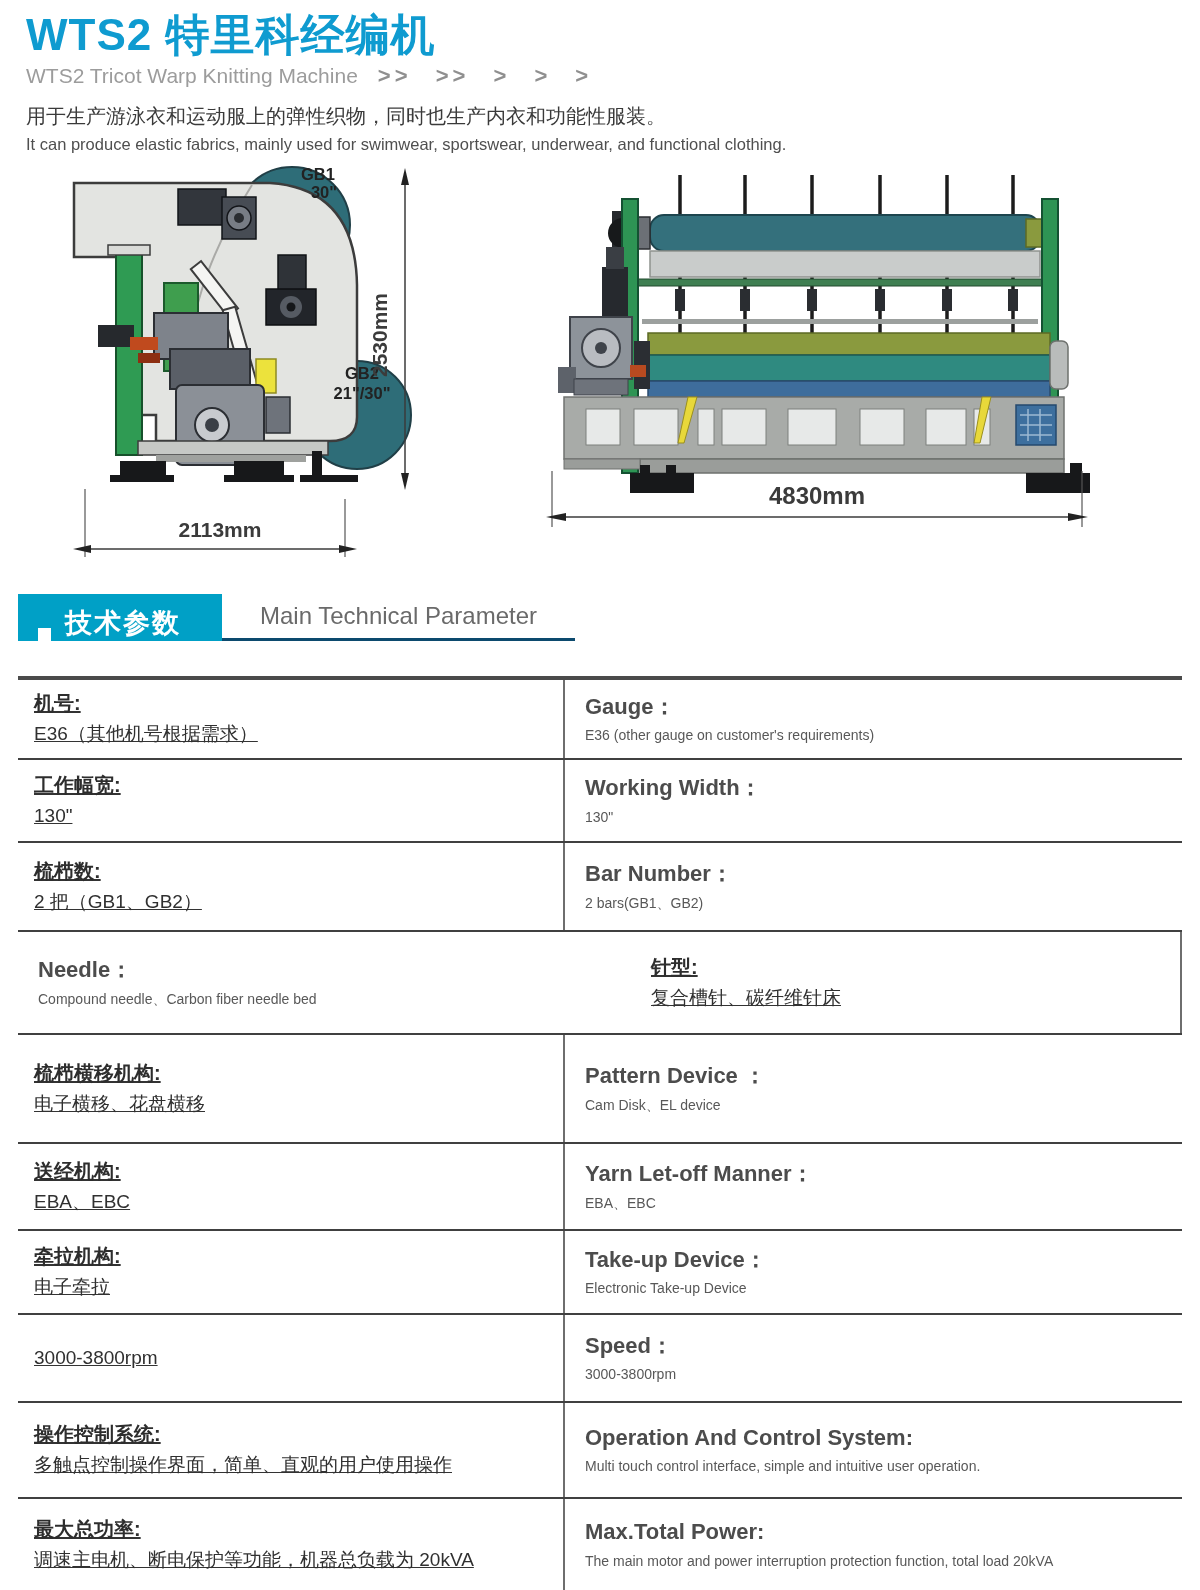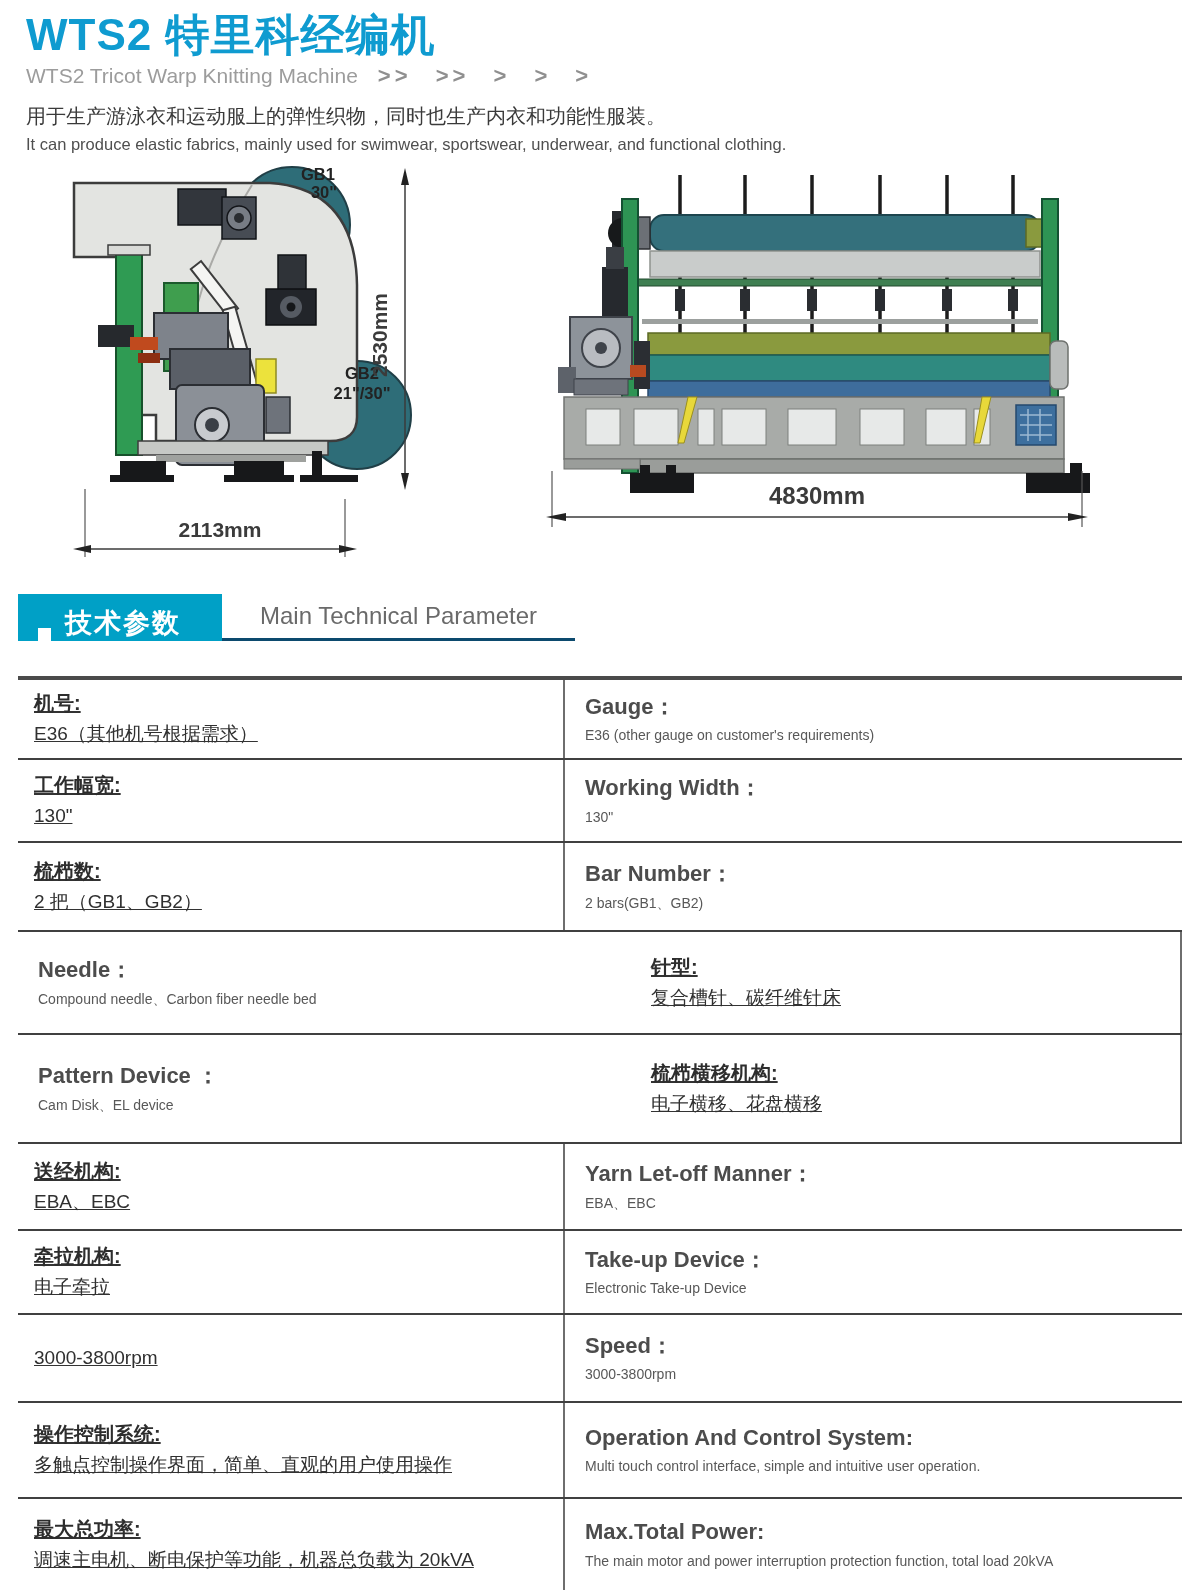--- a/index.html
+++ b/index.html
@@ -275,28 +275,28 @@
         <div class="lbl">Needle：</div>
         <div class="val">Compound needle、Carbon fiber needle bed</div>
       </div>
       <div class="cell cn">
         <div class="lbl">针型:</div>
         <div class="val">复合槽针、碳纤维针床</div>
       </div>
     </div>
 
     <div class="trow">
+      <div class="cell cn">
+        <div class="lbl">梳栉横移机构:</div>
+        <div class="val">电子横移、花盘横移</div>
+      </div>
       <div class="cell en">
         <div class="lbl">Pattern Device ：</div>
         <div class="val">Cam Disk、EL device</div>
       </div>
-      <div class="cell cn">
-        <div class="lbl">梳栉横移机构:</div>
-        <div class="val">电子横移、花盘横移</div>
-      </div>
     </div>
 
     <div class="trow">
       <div class="cell cn">
         <div class="lbl">送经机构:</div>
         <div class="val">EBA、EBC</div>
       </div>
       <div class="cell en">
         <div class="lbl">Yarn Let-off Manner：</div>
         <div class="val">EBA、EBC</div>

